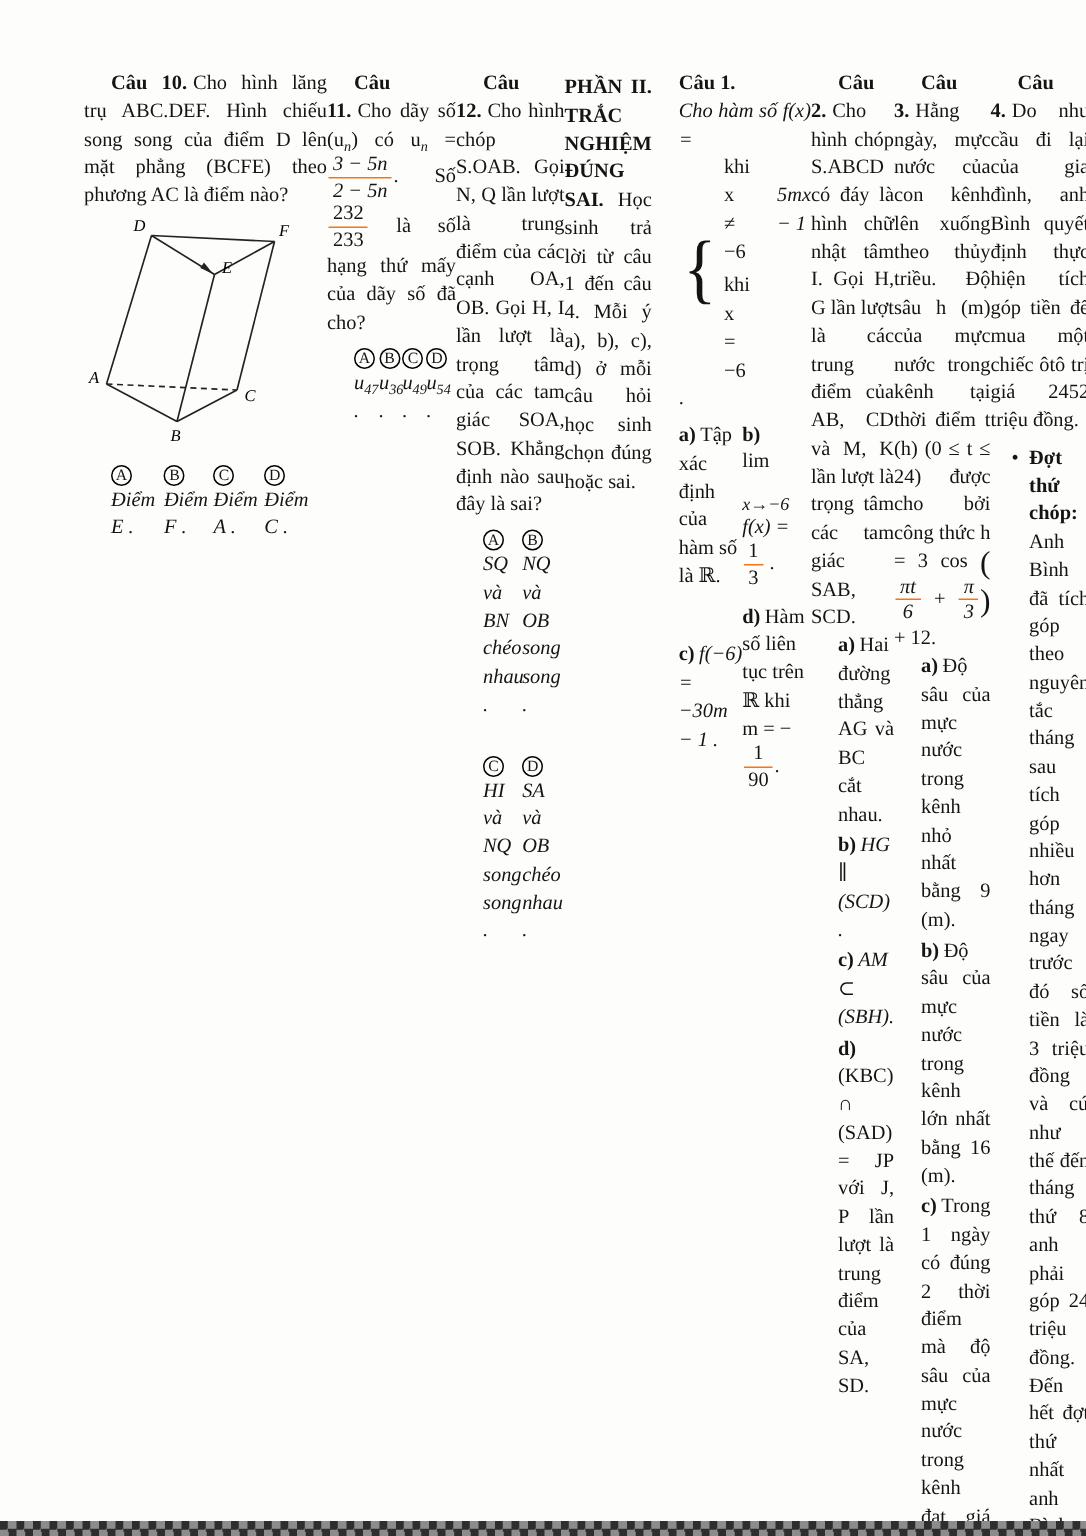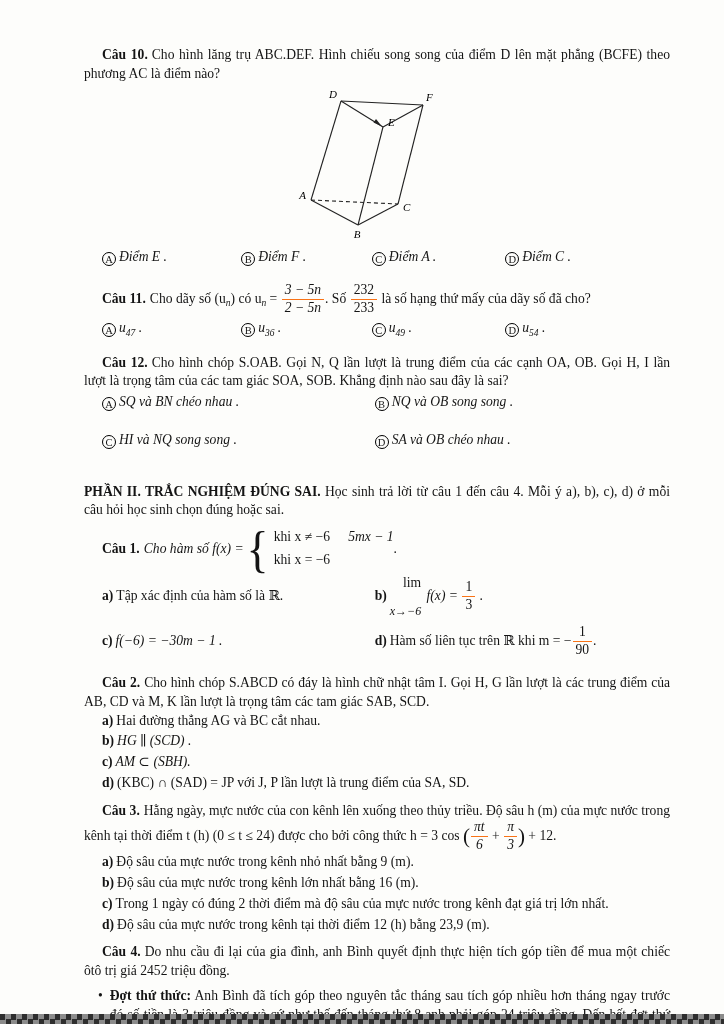--- a/index.html
+++ b/index.html
@@ -3,41 +3,41 @@
 <meta charset="utf-8">
 <style>
   * { margin:0; padding:0; box-sizing:border-box; }
   html,body { background:#e8e8e8; }
   body {
     width:724px; height:1024px; margin:0 auto; position:relative; overflow:hidden;
     background:#fdfdfb; color:#141414;
     font-family:"Liberation Serif","DejaVu Serif","DejaVu Sans",serif;
     font-size:13.6px; line-height:1.38;
   }
-  .page { padding:46px 54px 0 84px; height:1014px; display:flex; flex-direction:column; }
+  .page { padding:46px 54px 0 56px; height:1014px; display:flex; flex-direction:row; }
   p.qtext { text-align:justify; }
   .indent { text-indent:18px; }
   .qlabel { font-weight:bold; margin-right:4px; }
   .sublabel { font-weight:bold; margin-right:3px; }
   .q { margin-bottom:7px; }
   .math { font-style:italic; }
   .circ {
     display:inline-block; width:14px; height:14px; border:1px solid #000; border-radius:50%;
     text-align:center; line-height:13px; font-size:10.5px; margin-right:3px; vertical-align:-2px;
     text-indent:0; font-style:normal;
   }
   .opts4 { display:grid; grid-template-columns:24.5% 23% 23.5% 1fr; padding-left:18px; margin:3px 0 9px; }
   .opts2x2 { display:grid; grid-template-columns:48% 52%; padding-left:18px; row-gap:19px; margin:2px 0 23px; }
   .grid2 { display:grid; grid-template-columns:48% 52%; padding-left:18px; row-gap:8px; margin:6px 0 9px; align-items:center; }
   .item { padding-left:18px; margin-bottom:2px; text-align:justify; }
   .frac { display:inline-block; vertical-align:middle; text-align:center; line-height:1.1; padding:0 1px; text-indent:0; }
   .frac .num { display:block; border-bottom:1px solid #f97316; padding:0 3px 1px; }
   .frac .den { display:block; padding:1px 3px 0; }
   sub { font-size:70%; line-height:0; }
-  .lim { display:inline-block; text-align:right; vertical-align:middle; line-height:1; margin-right:2px; }
+  .lim { display:inline-block; text-align:left; vertical-align:middle; line-height:1; margin-right:2px; }
   .limtop { display:block; font-style:normal; }
   .limbot { display:block; font-size:12px; margin-top:16px; }
   .cases { display:inline-flex; align-items:center; vertical-align:middle; margin-left:2px; }
   .brace { font-size:46px; line-height:0; display:inline-block; transform:scaleY(1.12); margin:0 5px 0 1px; font-weight:400; }
   .case-rows { display:inline-grid; grid-template-columns:auto auto; column-gap:18px; row-gap:4px; align-items:center; justify-items:start; text-align:left; text-indent:0; }
   .bigp { font-size:1.55em; vertical-align:middle; line-height:0; font-style:normal; }
   .figure { text-align:center; margin:5px 0 4px; }
   .figure svg { display:inline-block; }
   .vlabel { font-style:italic; font-size:11px; font-family:"Liberation Serif","DejaVu Serif",serif; }
   .part2 { margin:3px 0 8px; text-align:justify; }
@@ -146,19 +146,19 @@
     <p class="item"><b class="sublabel">a)</b><span>Độ sâu của mực nước trong kênh nhỏ nhất bằng 9 (m).</span></p>
     <p class="item"><b class="sublabel">b)</b><span>Độ sâu của mực nước trong kênh lớn nhất bằng 16 (m).</span></p>
     <p class="item"><b class="sublabel">c)</b><span>Trong 1 ngày có đúng 2 thời điểm mà độ sâu của mực nước trong kênh đạt giá trị lớn nhất.</span></p>
     <p class="item"><b class="sublabel">d)</b><span>Độ sâu của mực nước trong kênh tại thời điểm 12 (h) bằng 23,9 (m).</span></p>
   </div>
 
   <div class="q">
     <p class="qtext indent"><b class="qlabel">Câu 4.</b><span>Do nhu cầu đi lại của gia đình, anh Bình quyết định thực hiện tích góp tiền để mua một chiếc ôtô trị giá 2452 triệu đồng.</span></p>
     <div class="bullet-item">
       <span>•</span>
-      <div><b>Đợt thứ thức:</b><span> Anh Bình đã tích góp theo nguyên tắc tháng sau tích góp nhiều hơn tháng ngay trước đó số tiền là 3 triệu đồng và cứ như thế đến tháng thứ 8 anh phải góp 24 triệu đồng. Đến hết đợt thứ nhất anh Bình có tất cả 408 triệu đồng.</span></div>
+      <div><b>Đợt thứ chóp:</b><span> Anh Bình đã tích góp theo nguyên tắc tháng sau tích góp nhiều hơn tháng ngay trước đó số tiền là 3 triệu đồng và cứ như thế đến tháng thứ 8 anh phải góp 24 triệu đồng. Đến hết đợt thứ nhất anh Bình có tất cả 408 triệu đồng.</span></div>
     </div>
   </div>
 
 </div>
 
 <div class="scan-strip"></div>
 
 </body></html>

